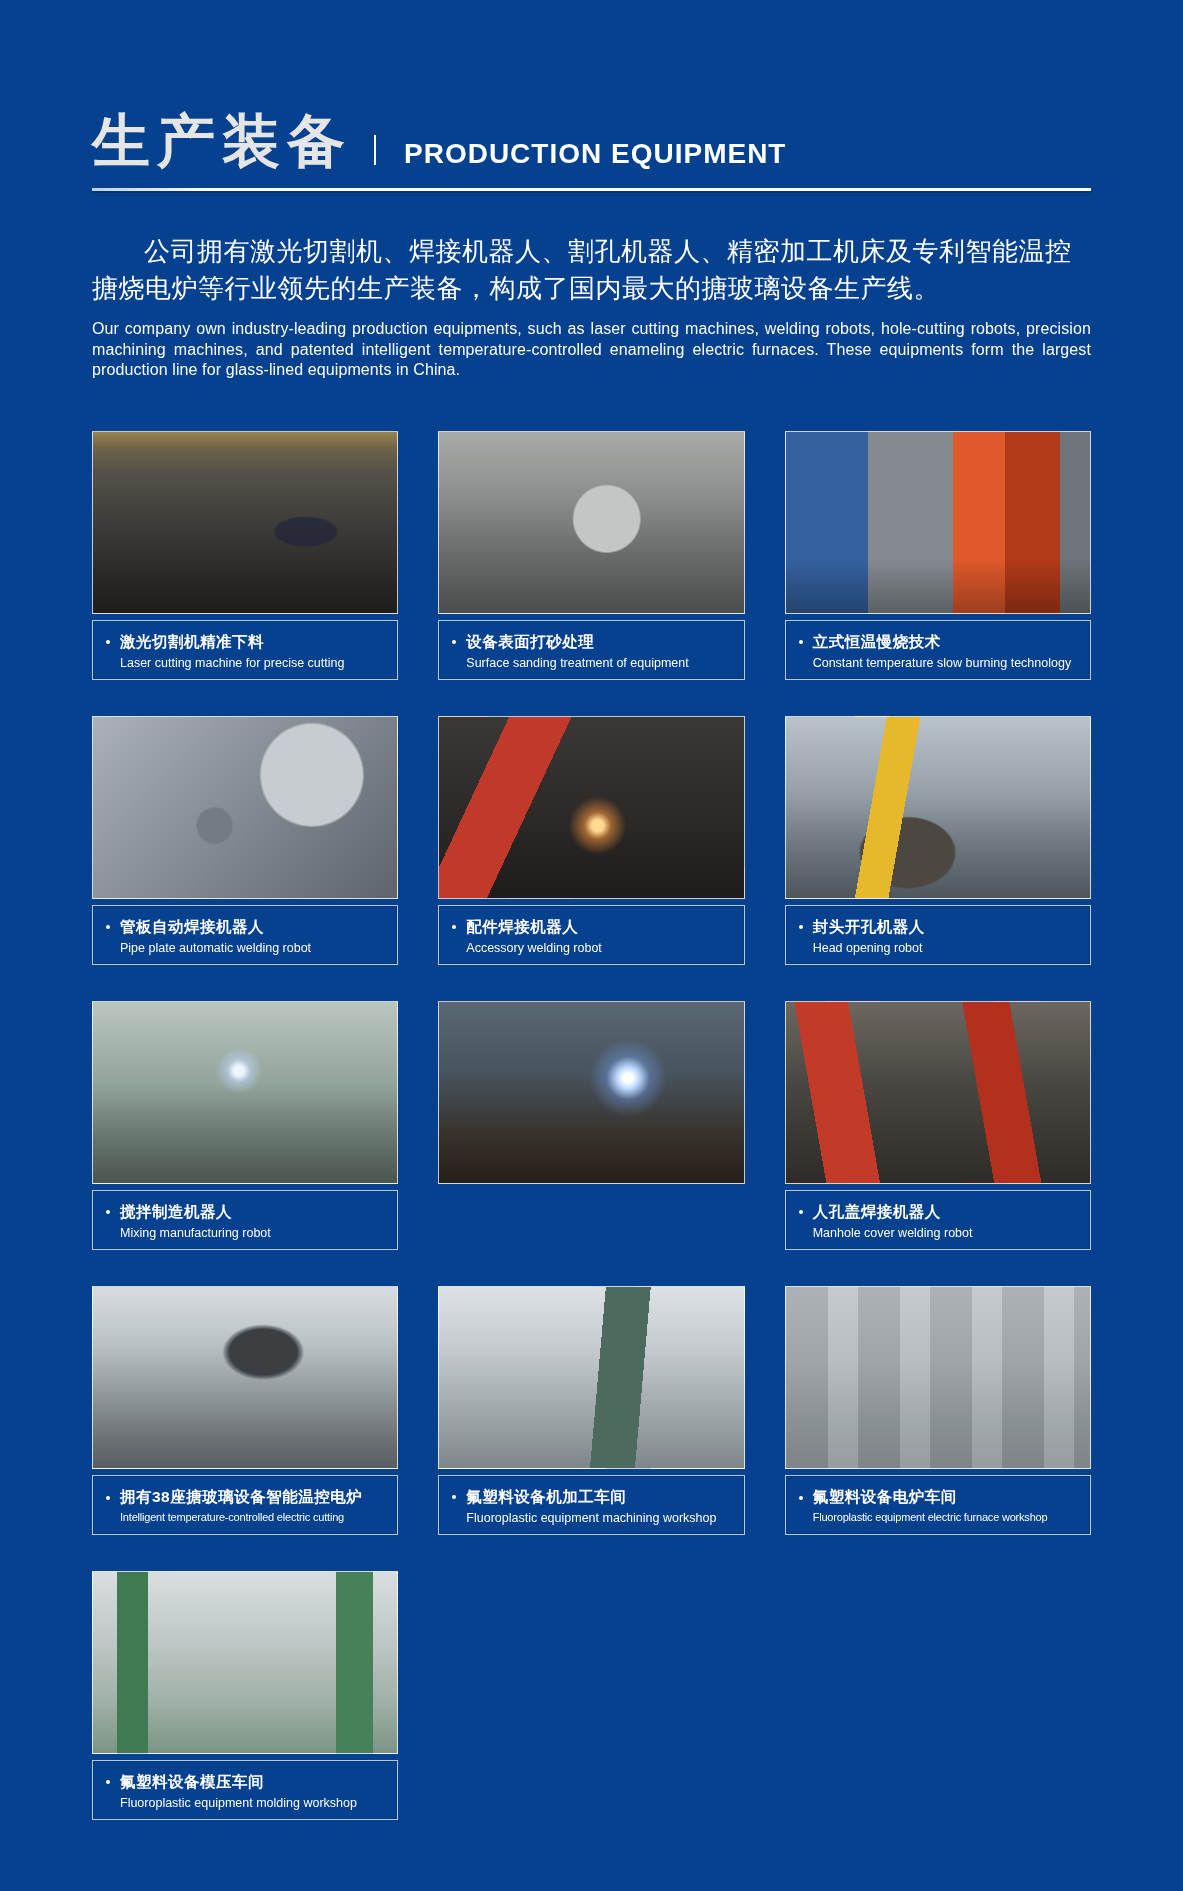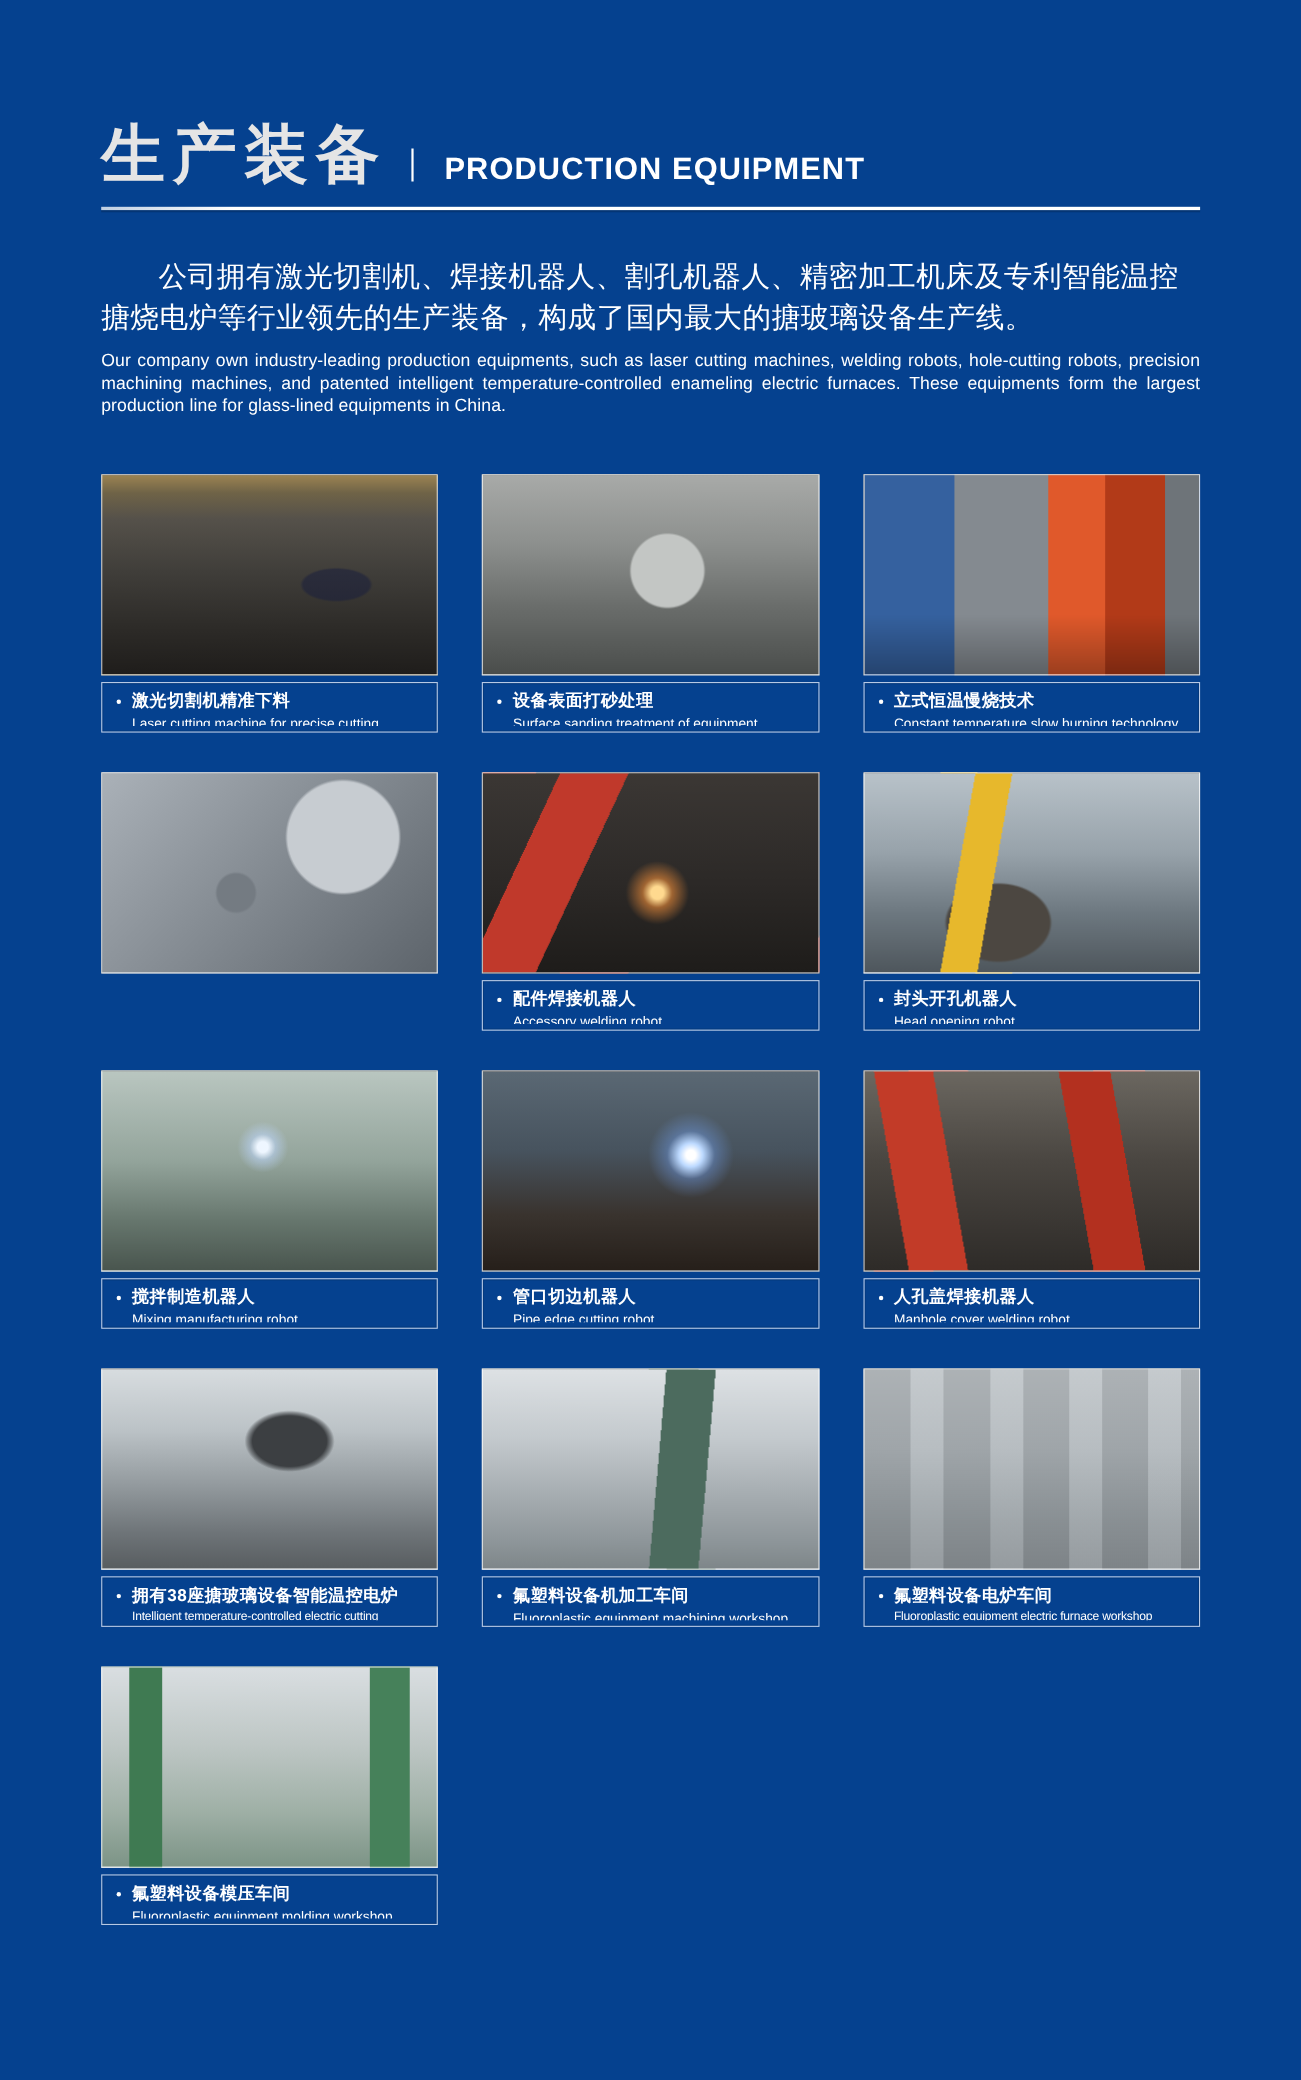--- a/index.html
+++ b/index.html
@@ -49,21 +49,21 @@
     display: grid;
     grid-template-columns: repeat(3, 1fr);
     column-gap: 40px; row-gap: 36px;
   }
   .card { margin: 0; }
   .photo {
     height: 183px; border: 1px solid rgba(255,255,255,.75);
     box-sizing: border-box;
   }
   .caption {
-    margin-top: 6px; height: 46px; box-sizing: border-box;
+    margin-top: 6px; height: 60px; box-sizing: border-box;
     border: 1px solid rgba(215,226,244,.85);
     box-shadow: inset 0 0 0 1px rgba(0,0,0,.12);
     padding: 6px 8px 5px 13px;
     display: flex; flex-direction: column; justify-content: center;
   }
   .cap-cn { display: flex; align-items: center; }
   .dot {
     width: 4px; height: 4px; border-radius: 50%;
     background: #fff; margin-right: 10px; flex: 0 0 auto;
   }
@@ -179,20 +179,27 @@
         <div class="cap-cn">
           <span class="dot"></span>
           <span class="cn-text">立式恒温慢烧技术</span>
         </div>
         <div class="cap-en">Constant temperature slow burning technology</div>
       </figcaption>
     </figure>
 
     <figure class="card">
       <div class="photo ph4"></div>
+      <figcaption class="caption">
+        <div class="cap-cn">
+          <span class="dot"></span>
+          <span class="cn-text">管板自动焊接机器人</span>
+        </div>
+        <div class="cap-en">Pipe plate automatic welding robot</div>
+      </figcaption>
     </figure>
 
 
     <figure class="card">
       <div class="photo ph6"></div>
       <figcaption class="caption">
         <div class="cap-cn">
           <span class="dot"></span>
           <span class="cn-text">配件焊接机器人</span>
         </div>
@@ -217,27 +224,20 @@
         <div class="cap-cn">
           <span class="dot"></span>
           <span class="cn-text">搅拌制造机器人</span>
         </div>
         <div class="cap-en">Mixing manufacturing robot</div>
       </figcaption>
     </figure>
 
     <figure class="card">
       <div class="photo ph9"></div>
-      <figcaption class="caption">
-        <div class="cap-cn">
-          <span class="dot"></span>
-          <span class="cn-text">管口切边机器人</span>
-        </div>
-        <div class="cap-en">Pipe edge cutting robot</div>
-      </figcaption>
     </figure>
 
     <figure class="card">
       <div class="photo ph10"></div>
       <figcaption class="caption">
         <div class="cap-cn">
           <span class="dot"></span>
           <span class="cn-text">人孔盖焊接机器人</span>
         </div>
         <div class="cap-en">Manhole cover welding robot</div>

